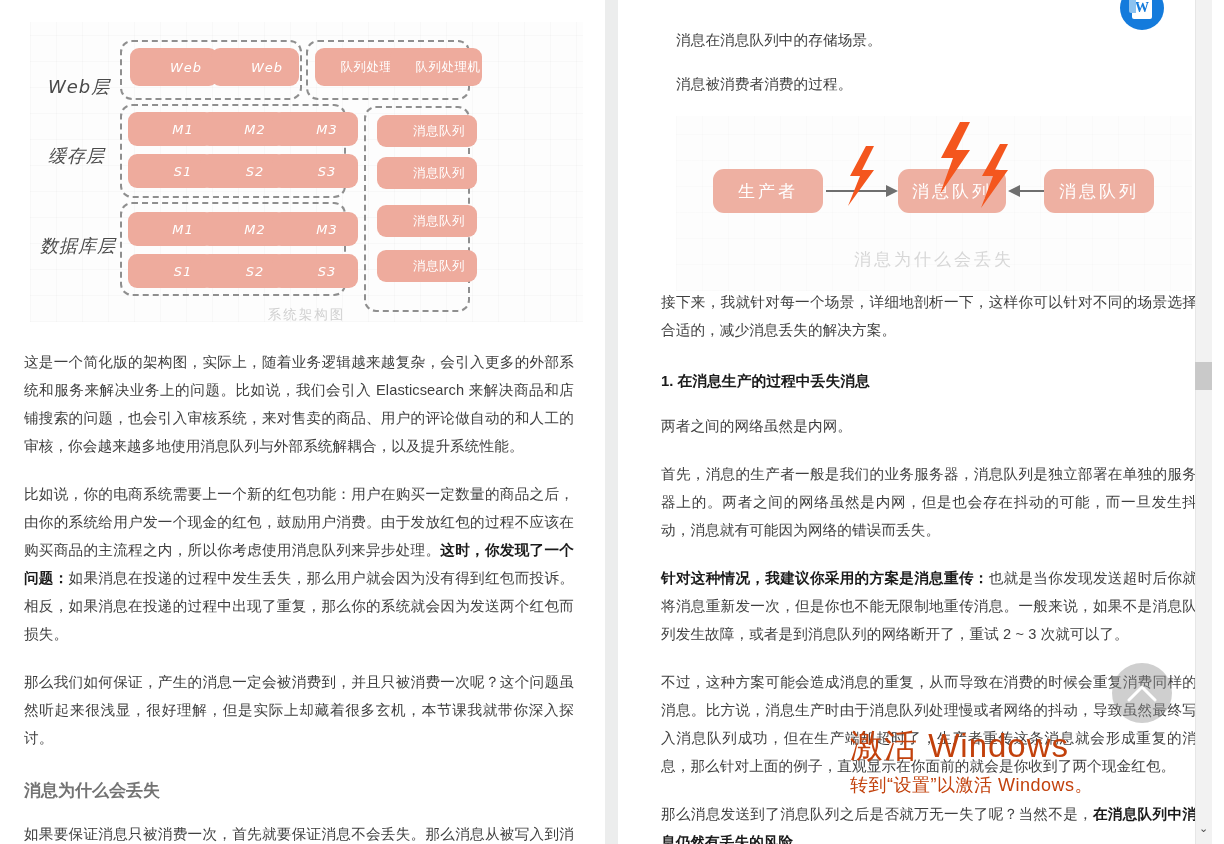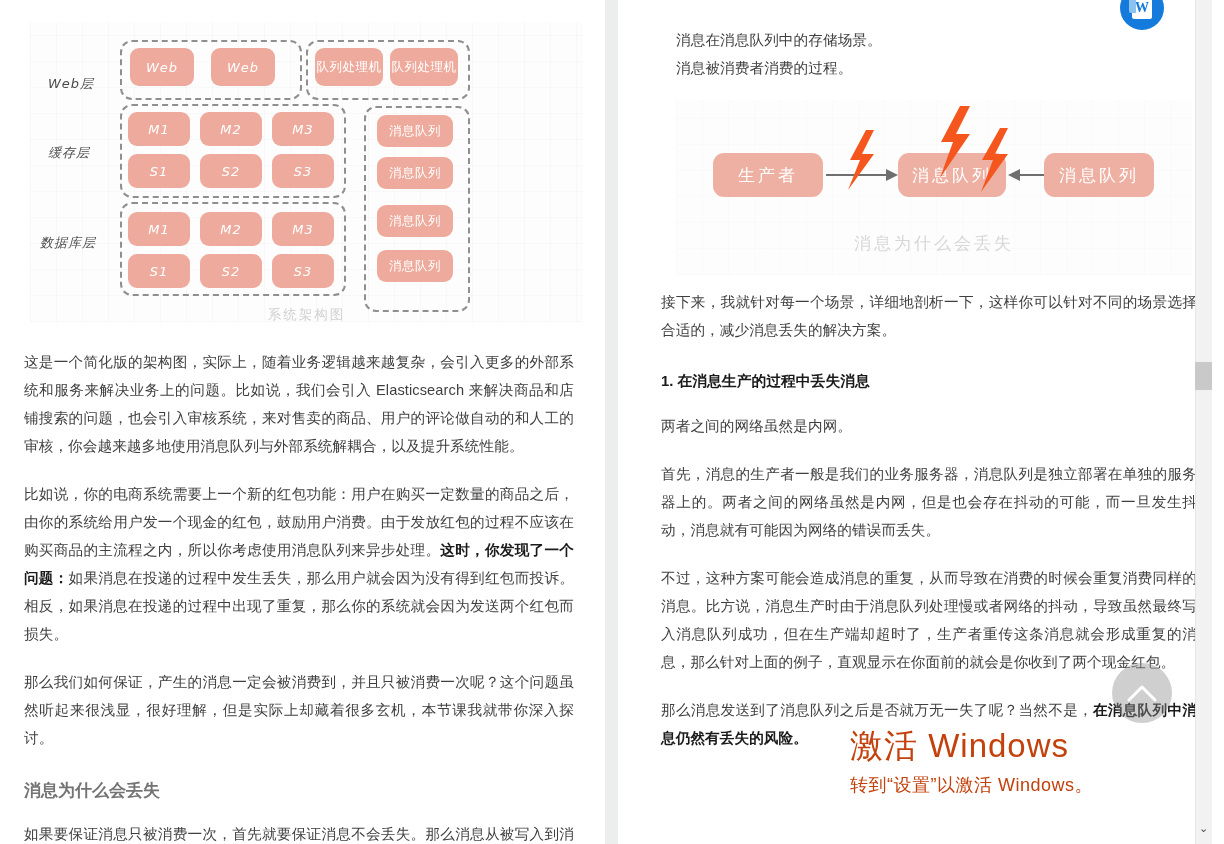--- a/index.html
+++ b/index.html
@@ -37,41 +37,41 @@
 
   
   .fig1 {
     position:absolute; left:30px; top:22px; width:553px; height:300px;
     background:
       repeating-linear-gradient(0deg,  rgba(0,0,0,0.018) 0 1px, transparent 1px 26px),
       repeating-linear-gradient(90deg, rgba(0,0,0,0.018) 0 1px, transparent 1px 26px),
       #fdfdfd;
   }
   .layer-label {
-    position:absolute; color:#4a4a4a; font-size:13px; font-family:"DejaVu Sans", sans-serif;
+    position:absolute; color:#4a4a4a; font-size:18px; font-family:"DejaVu Sans", sans-serif;
     font-style:italic; letter-spacing:1px; white-space:nowrap;
   }
   .dashgroup {
     position:absolute; border:2px dashed #8f8f8f; border-radius:12px;
   }
   .node {
     position:absolute; background:#eeab9d; border-radius:9px;
     color:#ffffff; font-size:13px; font-family:"DejaVu Sans", sans-serif;
     display:flex; align-items:center; justify-content:center;
-    letter-spacing:1px; font-style:italic;
+    letter-spacing:1px; font-style:italic;padding-left:24px;
   }
   .node.cn { font-style:normal; font-size:12.5px; letter-spacing:0.5px; }
   .fig-caption {
     position:absolute; width:100%; text-align:center;
     color:#d0d0d0; font-size:13.5px; letter-spacing:2px;
   }
 
   
   .fig2 {
-    position:absolute; left:676px; top:100px; width:516px; height:175px;
+    position:absolute; left:676px; top:116px; width:516px; height:175px;
     background:
       repeating-linear-gradient(0deg,  rgba(0,0,0,0.013) 0 1px, transparent 1px 26px),
       repeating-linear-gradient(90deg, rgba(0,0,0,0.013) 0 1px, transparent 1px 26px),
       #fdfdfd;
   }
   .f2node {
     position:absolute; top:53px; height:44px; background:#eeb0a2; border-radius:11px;
     display:flex; align-items:center; justify-content:center;
     color:#ffffff; font-size:17px; letter-spacing:3px;
     font-family:"DejaVu Sans", sans-serif;
@@ -164,21 +164,21 @@
       <p class="para">如果要保证消息只被消费一次，首先就要保证消息不会丢失。那么消息从被写入到消息队列，到被消费者消费完成，这个链路上会有哪些地方存在丢失消息的可能呢？其实，主要存在三个场景：</p>
 
     </div>
   </div>
 
   <div class="page-gap"></div>
 
   <div class="page page-right"></div>
 
   <div class="right-top">
-    <p class="para" style="margin-bottom:0;">消息在消息队列中的存储场景。</p>
+    <p class="para" style="margin-bottom:16px;">消息在消息队列中的存储场景。</p>
     <p class="para" style="margin-bottom:0;">消息被消费者消费的过程。</p>
   </div>
 
   <div class="fig2">
     <div class="f2node" style="left:37px;  width:110px;">生产者</div>
     <div class="f2node" style="left:222px; width:108px;">消息队列</div>
     <div class="f2node" style="left:368px; width:110px;">消息队列</div>
 
     <svg class="f2arrow" style="left:150px; width:72px; height:14px; top:68px;" viewBox="0 0 72 14">
       <line x1="0" y1="7" x2="60" y2="7" stroke="#6f6f6f" stroke-width="2"></line>
@@ -205,20 +205,21 @@
 
   <div class="right-body">
     <p class="para">接下来，我就针对每一个场景，详细地剖析一下，这样你可以针对不同的场景选择合适的，减少消息丢失的解决方案。</p>
 
     <h4 class="h4">1. 在消息生产的过程中丢失消息</h4>
 
     <p class="para">两者之间的网络虽然是内网。</p>
 
     <p class="para">首先，消息的生产者一般是我们的业务服务器，消息队列是独立部署在单独的服务器上的。两者之间的网络虽然是内网，但是也会存在抖动的可能，而一旦发生抖动，消息就有可能因为网络的错误而丢失。</p>
 
+    <p class="para"><b>针对这种情况，我建议你采用的方案是消息重传：</b><span>也就是当你发现发送超时后你就将消息重新发一次，但是你也不能无限制地重传消息。一般来说，如果不是消息队列发生故障，或者是到消息队列的网络断开了，重试 2 ~ 3 次就可以了。</span></p>
 
     <p class="para">不过，这种方案可能会造成消息的重复，从而导致在消费的时候会重复消费同样的消息。比方说，消息生产时由于消息队列处理慢或者网络的抖动，导致虽然最终写入消息队列成功，但在生产端却超时了，生产者重传这条消息就会形成重复的消息，那么针对上面的例子，直观显示在你面前的就会是你收到了两个现金红包。</p>
 
     <p class="para"><span>那么消息发送到了消息队列之后是否就万无一失了呢？当然不是，</span><b>在消息队列中消息仍然有丢失的风险。</b></p>
 
   </div>
 
   <div class="word-icon">
     <div class="tab"></div>
     <div class="doc">W</div>

